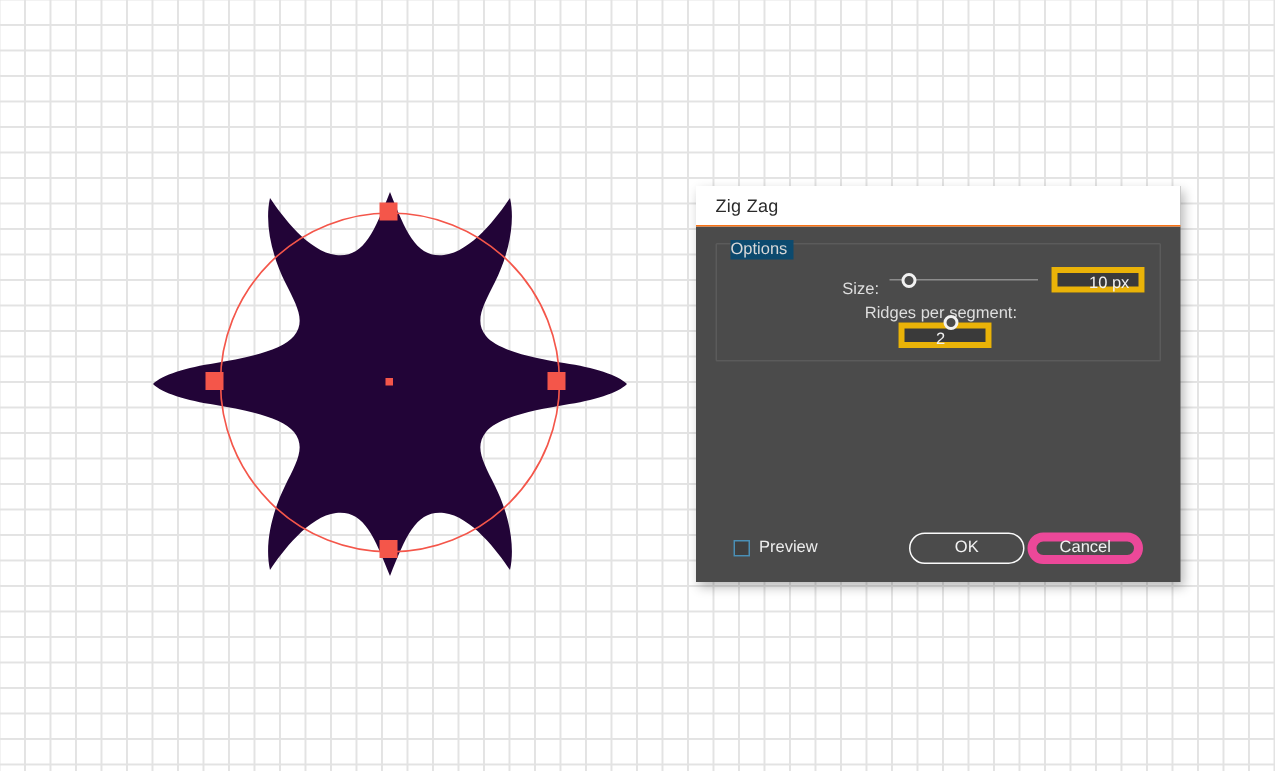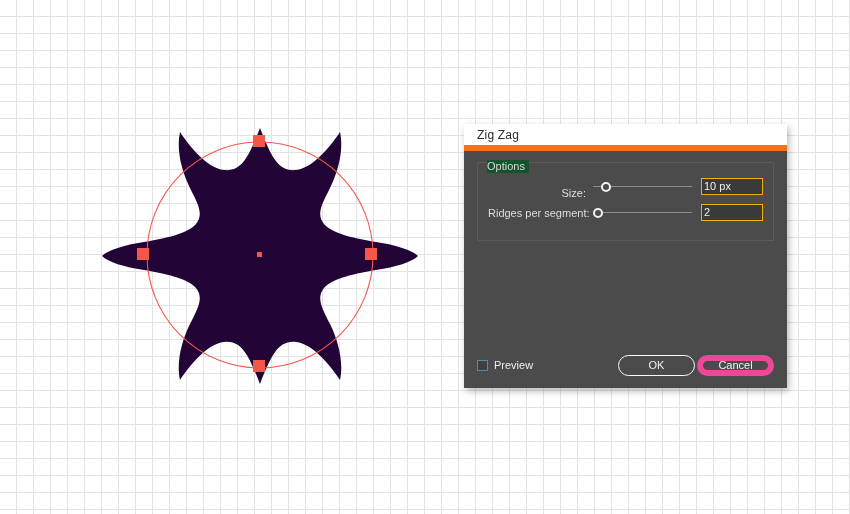--- a/index.html
+++ b/index.html
@@ -50,21 +50,21 @@
     height: 264px;
     background: #4b4b4b;
     box-shadow: 2px 3px 7px rgba(0,0,0,0.28);
     font-size: 11px;
     color: #e8e8e8;
   }
 
   #titlebar {
     height: 27px;
     background: #ffffff;
-    border-bottom: 6px solid #f97316;
+    border-bottom: 1px solid #f97316;
     display: flex;
     align-items: center;
     padding-left: 13px;
     box-sizing: border-box;
   }
   #titlebar .title {
     font-size: 12px;
     color: #2b2b2b;
     letter-spacing: 0.2px;
   }
@@ -80,36 +80,36 @@
     position: relative;
     padding: 16px 10px 12px 10px;
     box-sizing: border-box;
     margin-bottom: 13px;
   }
   .group > .grouplabel {
     position: absolute;
     top: -1px;
     left: 9px;
     transform: translateY(-2px);
-    background: #14532d;
+    background: #0c4a6e;
     padding: 0 4px 0 0;
     font-size: 11px;
     color: #d8d8d8;
     line-height: 13px;
   }
   .group.g-options { height: 79px; padding-top: 14px; }
   .group.g-points  { height: 55px; padding-top: 14px; }
 
   .row {
     display: flex;
     align-items: center;
     height: 19px;
     margin-bottom: 7px;
   }
-  .row:last-child { margin-bottom: 0; }
+  .row:last-child { margin-bottom: 0; flex-direction: column; }
 
   .rowlabel {
     font-size: 11px;
     color: #dedede;
     text-align: right;
     white-space: nowrap;
   }
   .rowlabel.size-lbl   { width: 98px; margin-top: 12px; }
   .rowlabel.ridges-lbl { width: 98px; }
 
@@ -138,26 +138,26 @@
     box-sizing: border-box;
   }
   .slider.s-size   .knob { left: 8px; }
   .slider.s-ridges .knob { left: 0px; }
 
   .numfield {
     width: 62px;
     height: 17px;
     margin-left: 9px;
     background: #3a3a3a;
-    border: 1px solid #eab308;
+    border: 4px solid #eab308;
     box-sizing: border-box;
     color: #f0f0f0;
     font-size: 11px;
     line-height: 15px;
-    padding-left: 2px;
+    padding-left: 21px;
     flex: 0 0 auto;
   }
 
   
   .radiorow {
     display: flex;
     align-items: center;
     justify-content: center;
     height: 18px;
     gap: 16px;
@@ -191,21 +191,21 @@
   .radio .rlabel { font-size: 11px; color: #ededed; white-space: nowrap; }
 
   
   #footer {
     position: absolute;
     left: 0; right: 0;
     bottom: 0;
     height: 46px;
     display: flex;
     align-items: center;
-    padding: 0 13px;
+    padding: 0 25px;
     box-sizing: border-box;
   }
   .previewwrap {
     display: flex;
     align-items: center;
     gap: 6px;
   }
   .checkbox {
     width: 11px;
     height: 11px;

